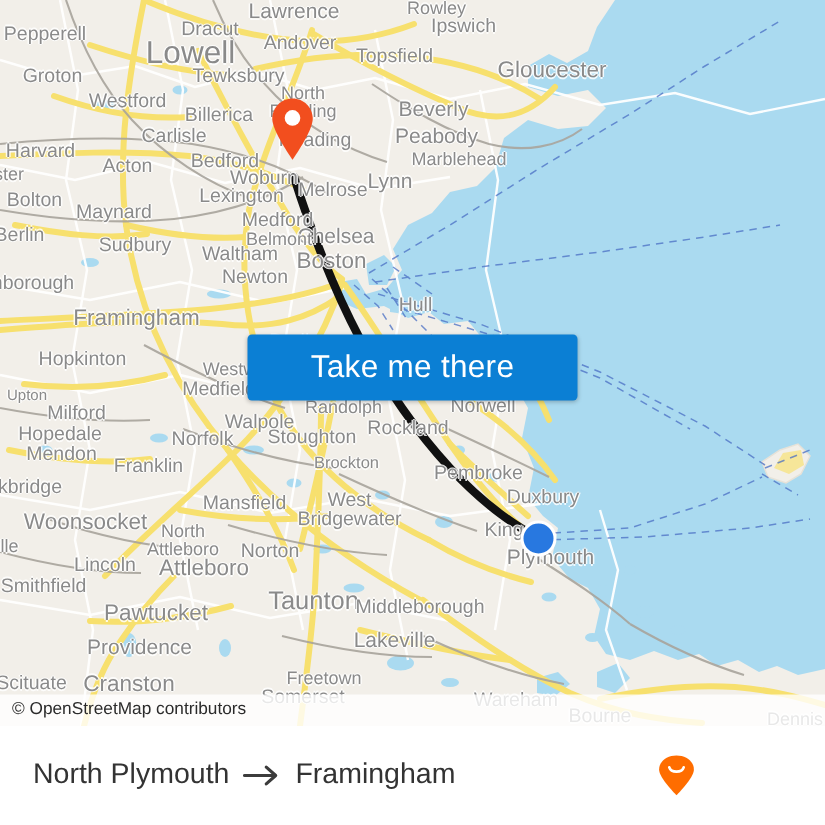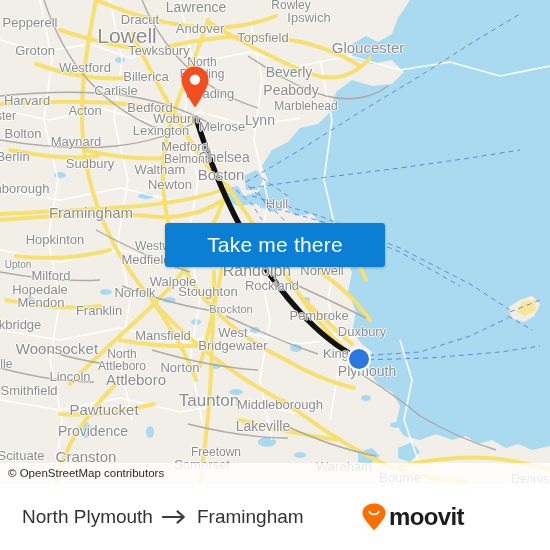--- a/index.html
+++ b/index.html
@@ -279,21 +279,21 @@
         <div class="map-label" style="left: 221px; top: 174px; font-size: 15px;">Boston</div>
         <div class="map-label" style="left: 22px; top: 188px; font-size: 13px;">nborough</div>
         <div class="map-label" style="left: 170px; top: 184px; font-size: 13px;">Newton</div>
         <div class="map-label" style="left: 277px; top: 203px; font-size: 13px;">Hull</div>
         <div class="map-label" style="left: 91px; top: 212px; font-size: 15px;">Framingham</div>
         <div class="map-label" style="left: 204px; top: 228px; font-size: 13px;">Dedham</div>
         <div class="map-label" style="left: 55px; top: 239px; font-size: 13px;">Hopkinton</div>
         <div class="map-label" style="left: 163px; top: 246px; font-size: 12px;">Westwood</div>
         <div class="map-label" style="left: 146px; top: 259px; font-size: 13px;">Medfield</div>
         <div class="map-label" style="left: 18px; top: 264px; font-size: 10px;">Upton</div>
-        <div class="map-label" style="left: 229px; top: 271px; font-size: 16px; margin-left: 28px;">Randolph</div>
+        <div class="map-label" style="left: 229px; top: 271px; font-size: 12px;">Randolph</div>
         <div class="map-label" style="left: 322px; top: 270px; font-size: 13px;">Norwell</div>
         <div class="map-label" style="left: 51px; top: 275px; font-size: 13px;">Milford</div>
         <div class="map-label" style="left: 173px; top: 281px; font-size: 13px;">Walpole</div>
         <div class="map-label" style="left: 272px; top: 285px; font-size: 13px;">Rockland</div>
         <div class="map-label" style="left: 40px; top: 289px; font-size: 13px;">Hopedale</div>
         <div class="map-label" style="left: 135px; top: 292px; font-size: 13px;">Norfolk</div>
         <div class="map-label" style="left: 208px; top: 291px; font-size: 13px;">Stoughton</div>
         <div class="map-label" style="left: 41px; top: 302px; font-size: 13px;">Mendon</div>
         <div class="map-label" style="left: 319px; top: 315px; font-size: 13px;">Pembroke</div>
         <div class="map-label" style="left: 231px; top: 309px; font-size: 11px;">Brockton</div>
@@ -355,17 +355,16 @@
       </span>
       <span class="place">Framingham</span>
     </div>
 
     <div id="brand-logo">
       <svg width="26" height="28" viewBox="0 0 26 28">
         <path d="M13,27.2 C13,27.2 24.6,15.6 24.6,10.2 C24.6,4.4 19.4,0.6 13,0.6
                  C6.6,0.6 1.4,4.4 1.4,10.2 C1.4,15.6 13,27.2 13,27.2 Z" fill="#ff6d00"></path>
         <path d="M8.2,8.6 C9.4,12.4 16.6,12.4 17.8,8.6" stroke="#ffffff" stroke-width="1.8" fill="none" stroke-linecap="round"></path>
       </svg>
-      <span id="brand-wordmark">moovit</span>
     </div>
   </div>
 
 </div>
 
 </body></html>

